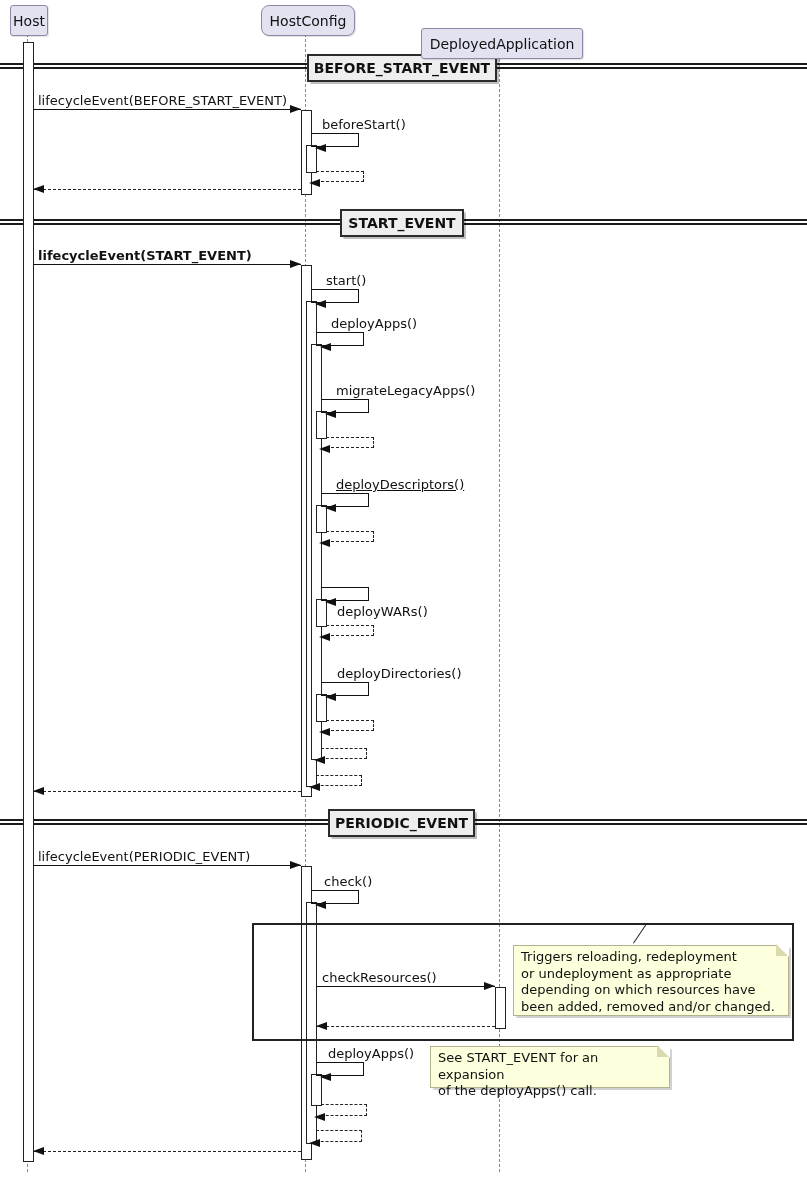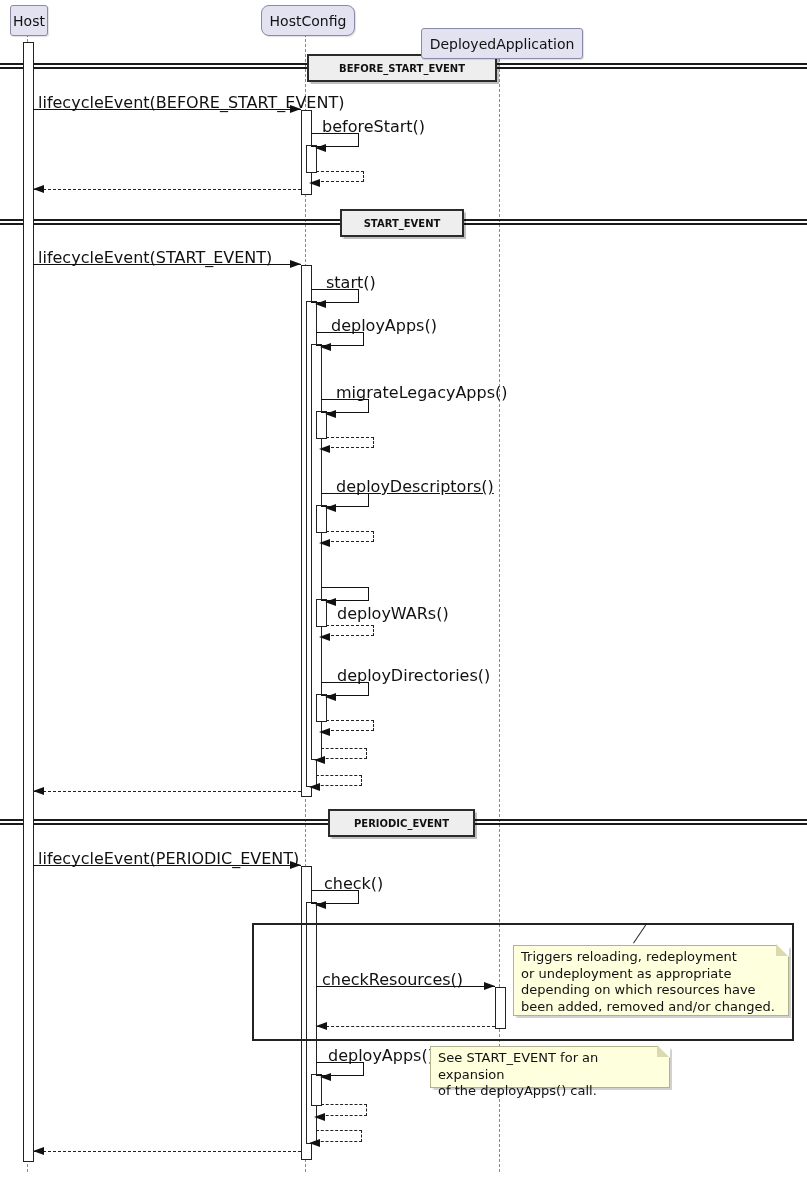--- a/index.html
+++ b/index.html
@@ -4,30 +4,30 @@
 <style>
   html,body{margin:0;padding:0;background:#ffffff;}
   #canvas{position:relative;width:807px;height:1177px;background:#ffffff;overflow:hidden;
           font-family:"DejaVu Sans","Liberation Sans",sans-serif;color:#111;}
   .pbox{position:absolute;background:#E2E2F0;border:1px solid #8a8aa8;border-radius:3px;
         display:flex;align-items:center;justify-content:center;font-size:14px;box-shadow:1px 1px 1px rgba(0,0,0,.12);}
   .lifeline{position:absolute;width:0;border-left:1px dashed #8a8a8a;}
   .act{position:absolute;width:9px;background:#ffffff;border:1.3px solid #222;}
   .divline{position:absolute;left:0;width:807px;height:0;border-top:2px solid #1a1a1a;}
   .divbox{position:absolute;background:#EEEEEE;border:2px solid #2b2b2b;display:flex;align-items:center;
-          justify-content:center;font-weight:bold;font-size:10px;box-shadow:1.5px 1.5px 1px rgba(0,0,0,.25);}
+          justify-content:center;font-weight:bold;font-size:14px;box-shadow:1.5px 1.5px 1px rgba(0,0,0,.25);}
   .msg{position:absolute;height:0;border-top:1.4px solid #111;}
   .msg.ret{border-top:1.3px dashed #222;}
   .self{position:absolute;border:1.4px solid #111;border-left:none;}
   .self.ret{border:1.3px dashed #222;border-left:none;}
   .ah-right{position:absolute;width:0;height:0;border-top:4.6px solid transparent;
             border-bottom:4.6px solid transparent;border-left:11px solid #111;}
   .ah-left{position:absolute;width:0;height:0;border-top:4.6px solid transparent;
            border-bottom:4.6px solid transparent;border-right:11px solid #111;}
-  .mlabel{position:absolute;font-size:16px;white-space:nowrap;}
+  .mlabel{position:absolute;font-size:13px;white-space:nowrap;}
   .frame{position:absolute;border:2px solid #222;}
   .frame-tab{position:absolute;left:0;top:0;background:#EEEEEE;
              clip-path:polygon(0 0,100% 0,calc(100% - 12px) 100%,0 100%);
              font-weight:bold;font-size:13px;line-height:18px;padding-left:13px;box-sizing:border-box;}
   .frame-tab-diag{position:absolute;width:22px;height:0;border-top:1.4px solid #222;
                   transform-origin:0 0;transform:rotate(-56deg);}
   .note{position:absolute;background:#FEFFDD;border:1px solid #b2b28c;font-size:13px;line-height:16.5px;
         padding:3px 7px;box-sizing:border-box;white-space:pre-line;box-shadow:1.5px 1.5px 1px rgba(0,0,0,.18);}
   .fold-white{position:absolute;top:-1px;right:-1px;width:0;height:0;
               border-top:13px solid #ffffff;border-left:13px solid transparent;}
@@ -83,21 +83,21 @@
   <div class="self ret" style="left:316px;top:171px;width:47px;height:9px;">
       <span class="ah-left" style="left:-7px;bottom:-5.8px;"></span>
     </div>
 
   <div class="msg ret" style="left:33px;top:189px;width:268px;">
       <span class="ah-left" style="left:0;top:-5.2px;"></span>
     </div>
 
   <div class="divbox" style="left:340px;top:209px;width:120px;height:24px;">START_EVENT</div>
 
-  <div class="mlabel" style="left:38px;top:248px;">lifecycleEvent(START_EVENT)</div>
+  <div class="mlabel" style="left:38px;top:248px;font-weight:bold;">lifecycleEvent(START_EVENT)</div>
   <div class="msg" style="left:33px;top:264px;width:268px;">
       <span class="ah-right" style="right:0;top:-5.2px;"></span>
     </div>
 
   <div class="mlabel" style="left:326px;top:273px;text-align:center;">start()</div>
   <div class="self" style="left:311px;top:289px;width:47px;height:12px;">
       <span class="ah-left" style="left:4px;bottom:-5.8px;"></span>
     </div>
 
   <div class="mlabel" style="left:331px;top:316px;">deployApps()</div>

